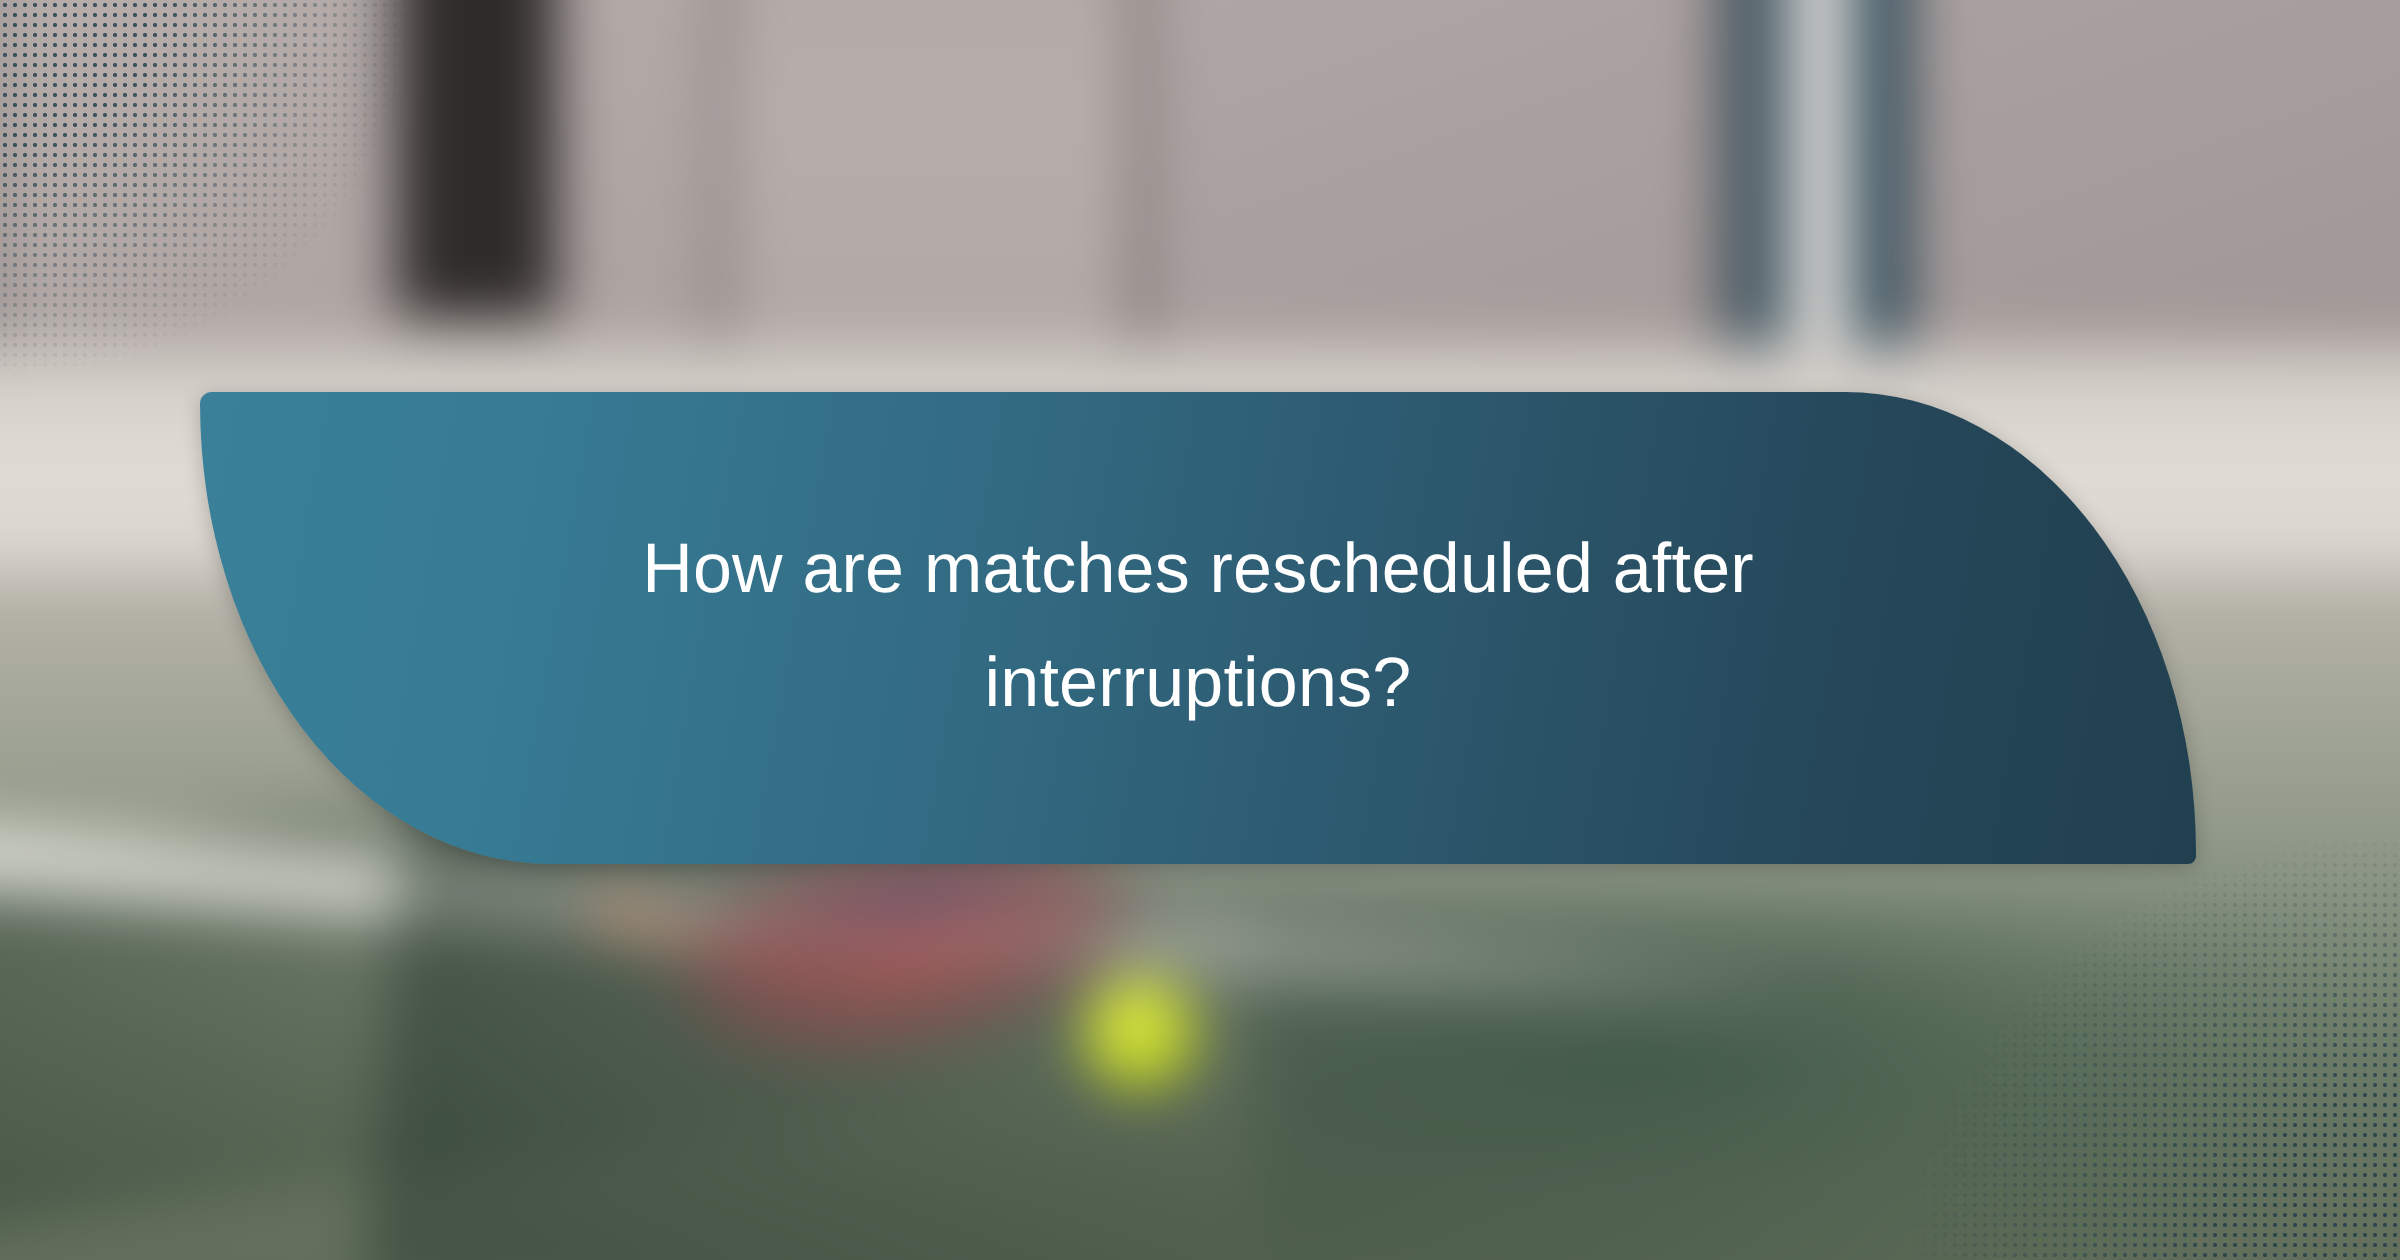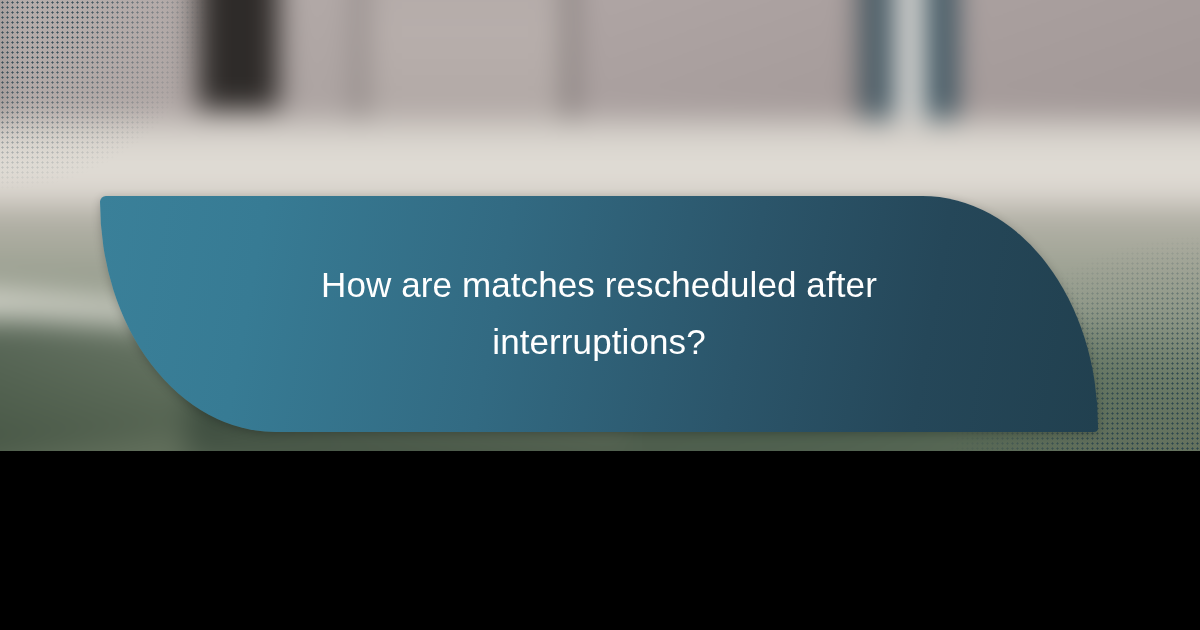--- a/index.html
+++ b/index.html
@@ -4,21 +4,21 @@
 <style>
   html, body {
     margin: 0;
     padding: 0;
     background: #000;
   }
 
   #canvas {
     position: relative;
     width: 1200px;
-    height: 451px;
+    height: 630px;
     overflow: hidden;
     font-family: "Liberation Sans", sans-serif;
   }
 
   
   .bg-photo {
     position: absolute;
     inset: -40px;
     background-color: #a09a99;
     overflow: hidden;

